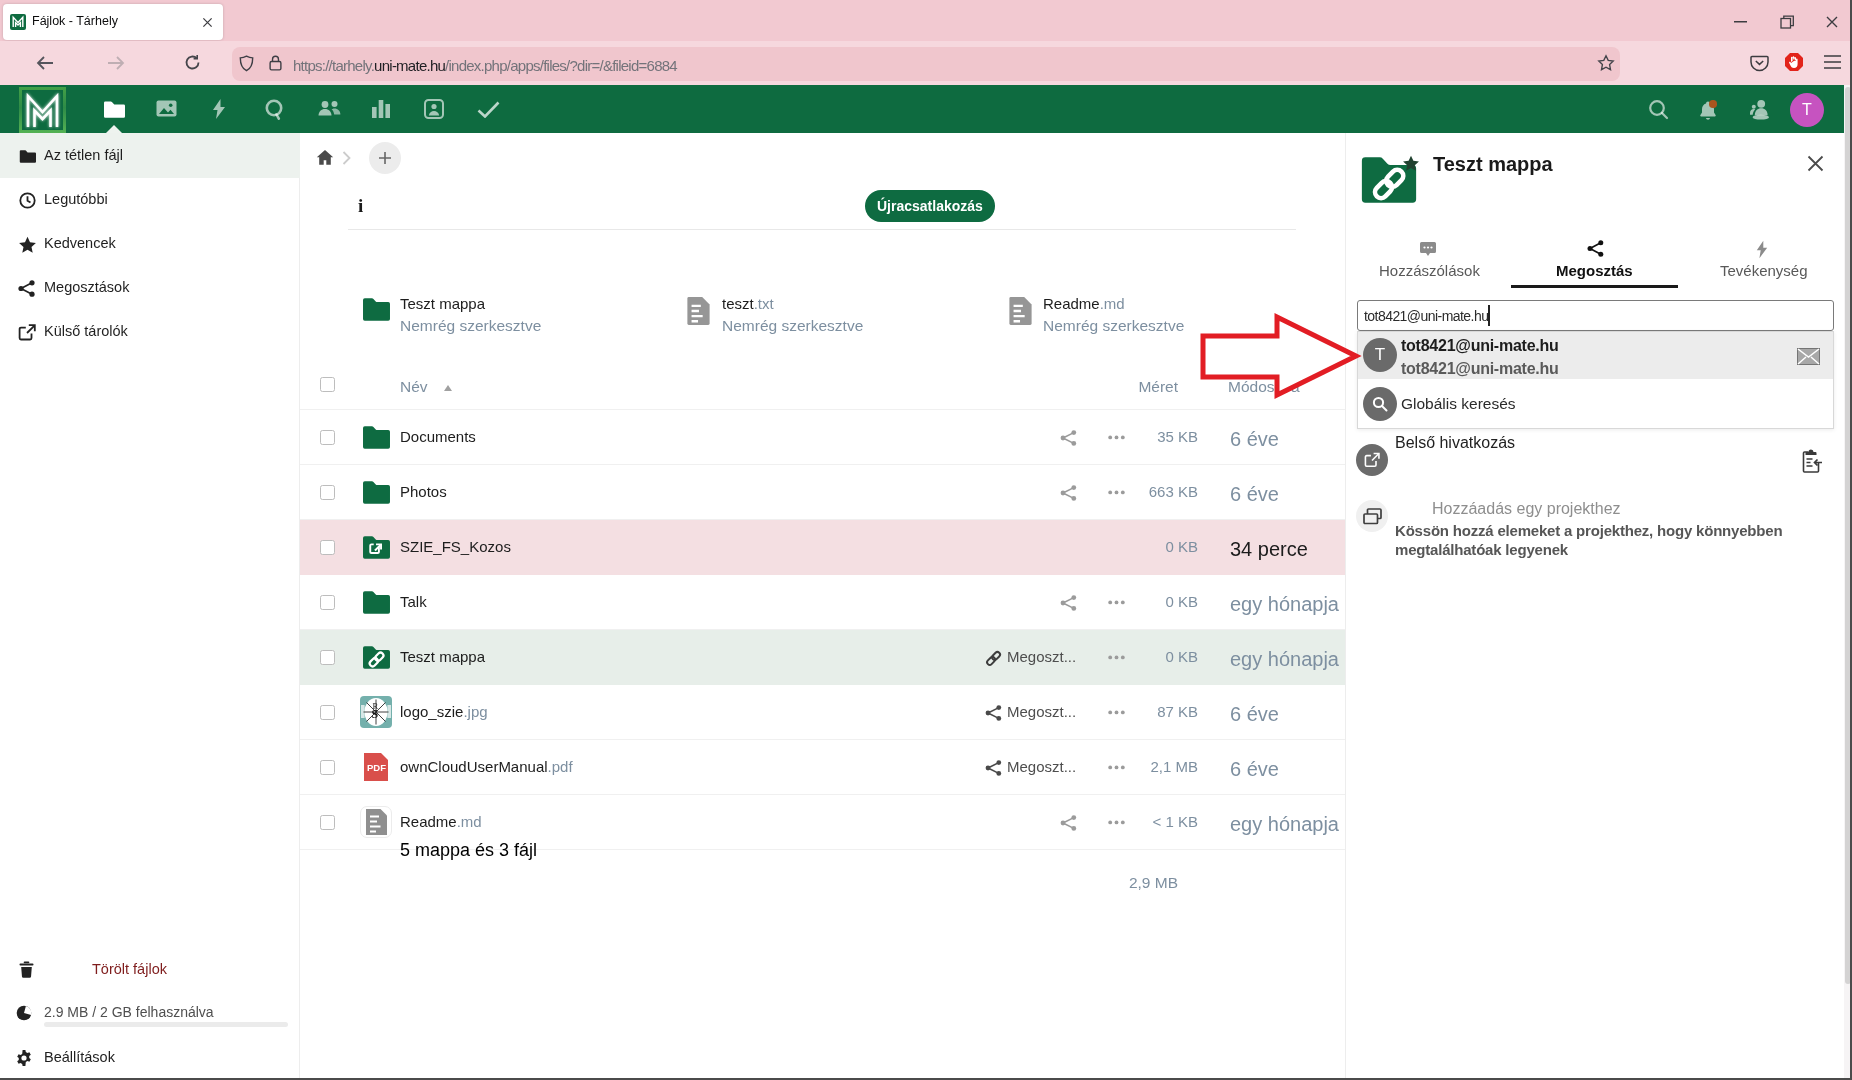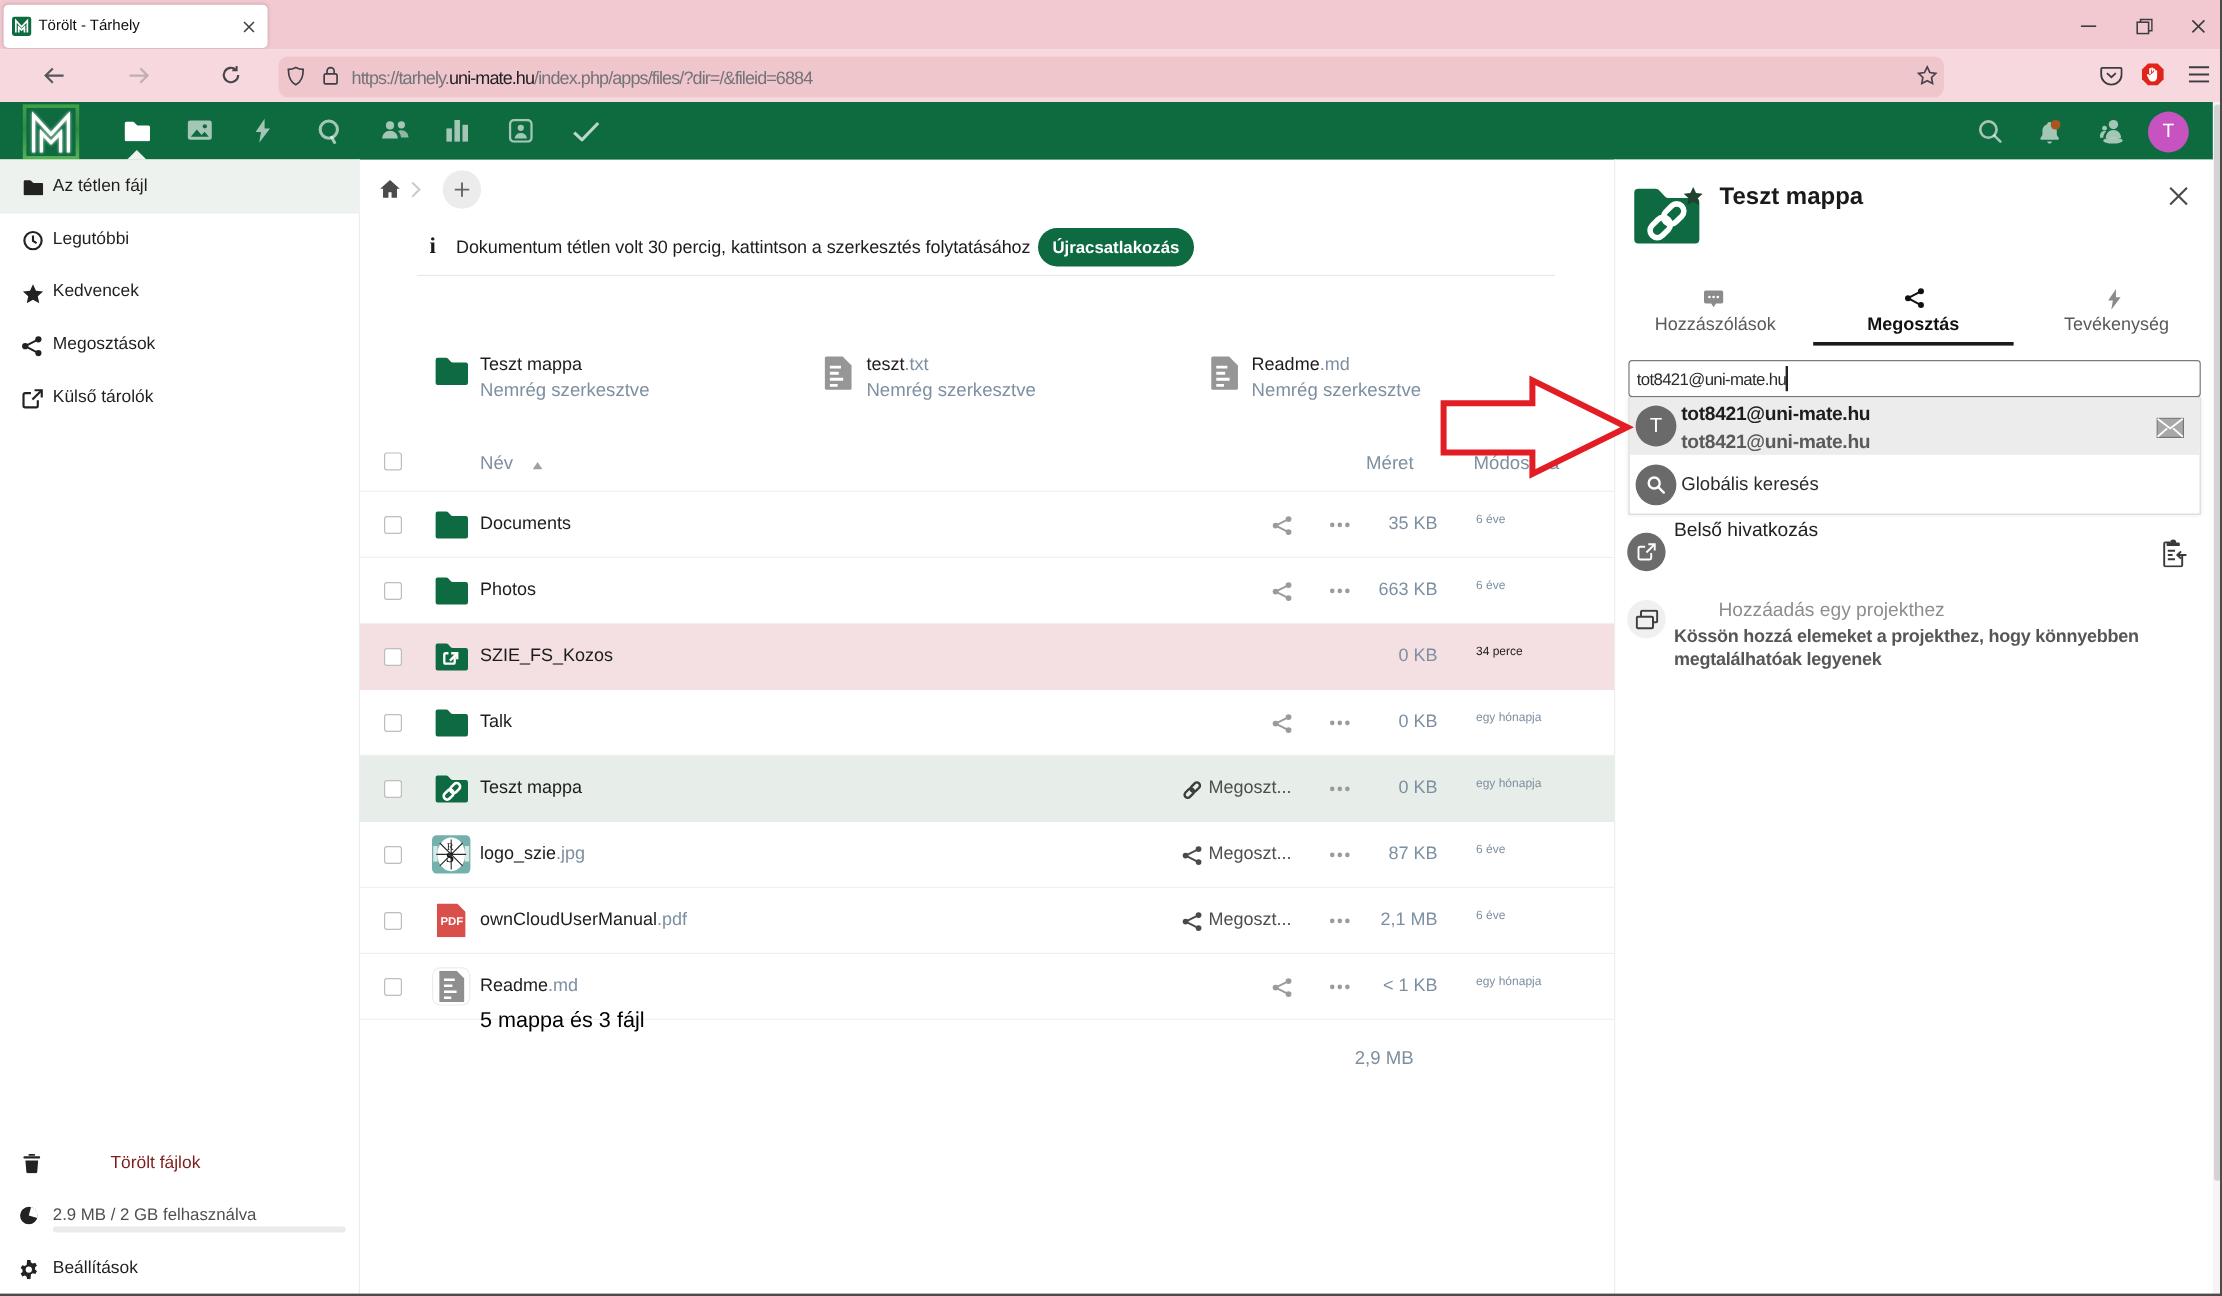--- a/index.html
+++ b/index.html
@@ -31,21 +31,21 @@
 
   
   #leftbar { left:0; top:133px; width:300px; height:947px; background:#fff; border-right:1px solid #ededed; }
   #rightbar { left:1345px; top:133px; width:499px; height:947px; background:#fff; border-left:1px solid #ededed; }
 
   .navitem { position:absolute; left:44px; font-size:14.5px; color:#1f1f1f; white-space:nowrap; }
 
   .fname { position:absolute; left:400px; font-size:15px; color:#1d1d1d; white-space:nowrap; }
   .fname span { color:#7d8fa0; }
   .fsize { position:absolute; font-size:15px; color:#7d8fa0; text-align:right; width:80px; left:1118px; }
-  .fdate { position:absolute; left:1230px; font-size:10px; color:#7d8fa0; white-space:nowrap; }
+  .fdate { position:absolute; left:1230px; font-size:20px; color:#7d8fa0; white-space:nowrap; }
   .checkbox { position:absolute; left:320px; width:15px; height:15px; border:1px solid #bdbdbd; border-radius:2.5px; background:#fff; }
   .rowline { position:absolute; left:300px; width:1045px; height:1px; background:#f0f0f0; }
   .megoszt { position:absolute; left:1007px; font-size:15px; color:#4e4e4e; }
   .dots { position:absolute; left:1108px; width:17px; }
 
   
   .sbtitle { position:absolute; font-size:16px; color:#222; white-space:nowrap; }
   .sbdesc { position:absolute; font-size:15px; letter-spacing:-0.2px; color:#565656; line-height:19px; white-space:pre; }
   .tablabel { position:absolute; font-size:15px; color:#595959; white-space:nowrap; }
 
@@ -62,21 +62,21 @@
   <div id="tabstrip" class="abs"></div>
   <div id="tab" class="abs"></div>
   <div class="abs" style="left:10px;top:14px;width:16px;height:16px;background:#0e6b40;border-radius:2px;">
     <svg width="16" height="16" viewBox="0 0 16 16">
         <g stroke="#fff" stroke-width="1.4" fill="none">
       <path d="M3.2 13V3.2L8 8.4l4.8-5.2V13"></path>
           <path d="M5.6 13V8.6L8 11l2.4-2.4V13"></path>
         </g>
       </svg>
   </div>
-  <div id="tabtitle" class="abs">Törölt - Tárhely</div>
+  <div id="tabtitle" class="abs">Fájlok - Tárhely</div>
   <svg class="abs" style="left:202px;top:17px;" width="11" height="11" viewBox="0 0 12 12">
     <path d="M1.5 1.5l9 9M10.5 1.5l-9 9" stroke="#3f3f43" stroke-width="1.4"></path>
     </svg>
 
   <svg class="abs" style="left:1734px;top:21px;" width="13" height="2" viewBox="0 0 13 2">
       <rect width="13" height="1.5" fill="#3c3c40"></rect>
     </svg>
   <svg class="abs" style="left:1780px;top:15px;" width="14" height="14" viewBox="0 0 14 14" fill="none" stroke="#3c3c40" stroke-width="1.3">
     <rect x="1" y="3.5" width="9.5" height="9.5"></rect>
       <path d="M3.8 3.5v-2.3h9.5v9.5h-2.6"></path>
@@ -252,21 +252,20 @@
     </svg>
   <svg class="abs" style="left:342px;top:151px;" width="9" height="14" viewBox="0 0 9 14" fill="none">
     <path d="M1.5 1l6 6-6 6" stroke="#cccccc" stroke-width="1.8"></path>
     </svg>
   <div class="abs" style="left:369px;top:142px;width:32px;height:32px;border-radius:50%;background:#ececec;"></div>
   <svg class="abs" style="left:378px;top:151px;" width="14" height="14" viewBox="0 0 14 14">
     <path d="M7 1v12M1 7h12" stroke="#666" stroke-width="1.6"></path>
     </svg>
 
   <div class="abs" style="left:358px;top:195px;font-size:19px;font-weight:bold;color:#1b1b1b;font-family:'Liberation Serif',serif;">i</div>
-  <div class="abs" style="left:380px;top:198px;font-size:15px;letter-spacing:-0.08px;color:#1d1d1d;white-space:nowrap;">Dokumentum tétlen volt 30 percig, kattintson a szerkesztés folytatásához</div>
   <div class="abs" style="left:865px;top:190px;height:32px;border-radius:16px;background:#0e6b41;color:#fff;
        font-size:14px;font-weight:bold;line-height:32px;padding:0 12px;">Újracsatlakozás</div>
   <div class="abs" style="left:348px;top:229px;width:948px;height:1px;background:#e8e8e8;"></div>
 
   <svg class="abs" style="left:361px;top:296px;" width="31" height="26" viewBox="0 0 32 27">
     <path d="M2 24V4.1Q2 2.3 3.8 2.3h7.4q1 0 1.6.7l2.4 2.6q.6.7 1.6.7h11.4Q30 6.3 30 8.1v15.9q0 1.8-1.8 1.8H3.8Q2 25.8 2 24z" fill="#0e6b41"></path>
     </svg>
   <div class="fname" style="top:295px;">Teszt mappa</div>
   <div class="abs" style="left:400px;top:317px;font-size:15.5px;color:#7d8fa0;">Nemrég szerkesztve</div>
   <svg class="abs" style="left:686px;top:296px;" width="25" height="30" viewBox="0 0 27 32">

